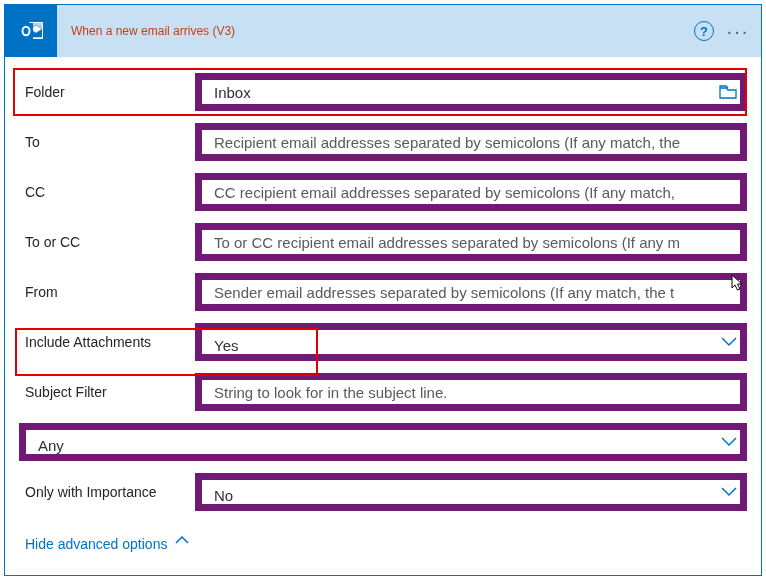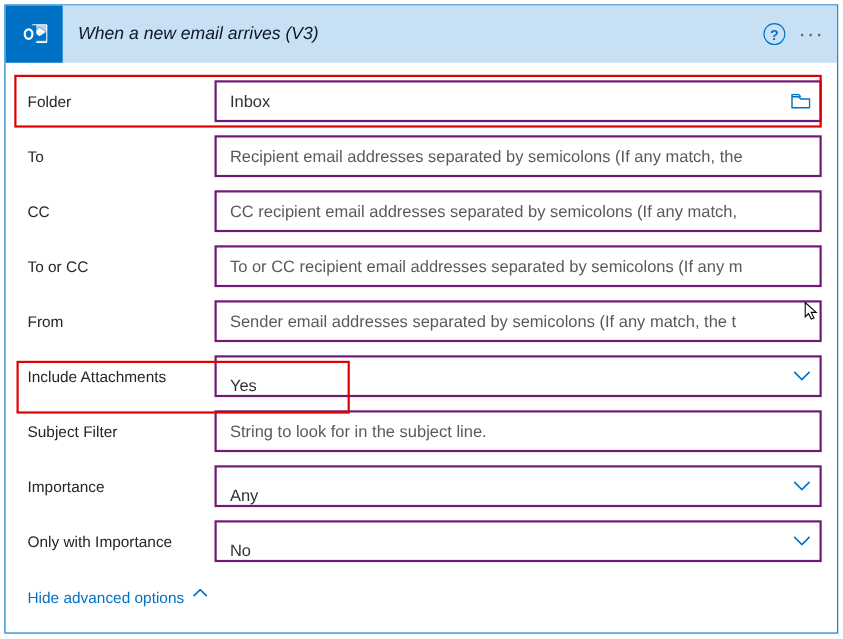--- a/index.html
+++ b/index.html
@@ -25,23 +25,22 @@
     height: 52px;
     background: #0072c6;
     display: flex;
     align-items: center;
     justify-content: center;
     flex-shrink: 0;
   }
   .title-text {
     flex: 1;
     padding-left: 14px;
-    font-size: 16px;
-    color: #0f172a;
-    font-style: italic;
+    font-size: 12px;
+    color: #c2410c;
   }
   .header-actions {
     display: flex;
     align-items: center;
     padding-right: 12px;
     gap: 12px;
   }
   .help-icon {
     width: 20px; height: 20px;
     border: 1.5px solid #0072c6;
@@ -73,21 +72,21 @@
     color: #252525;
     padding-left: 6px;
   }
   .control {
     flex: 1;
     position: relative;
   }
   .text-input, .select {
     width: 100%;
     height: 38px;
-    border: 2px solid #701a75;
+    border: 7px solid #701a75;
     padding: 0 40px 0 12px;
     font-size: 15px;
     color: #323130;
     background: #fff;
     font-family: inherit;
     outline: none;
   }
   .text-input::placeholder {
     color: #5a5a5a;
   }
@@ -225,21 +224,20 @@
     </div>
 
     <div class="row">
       <div class="label">Subject Filter</div>
       <div class="control">
         <input class="text-input" type="text" placeholder="String to look for in the subject line." style="">
       </div>
     </div>
 
     <div class="row">
-      <div class="label">Importance</div>
       <div class="control">
         <div class="select">
           <span class="select-value">Any</span>
         </div>
         <span class="ctrl-icon">
           <svg width="16" height="10" viewBox="0 0 16 10">
               <path d="M1 1 L8 8 L15 1" fill="none" stroke="#0072c6" stroke-width="1.5"></path>
             </svg>
         </span>
       </div>

